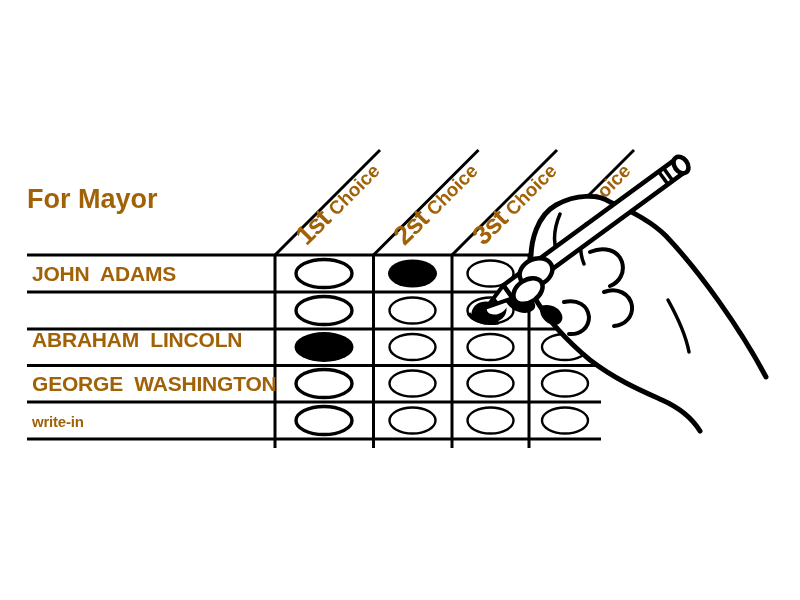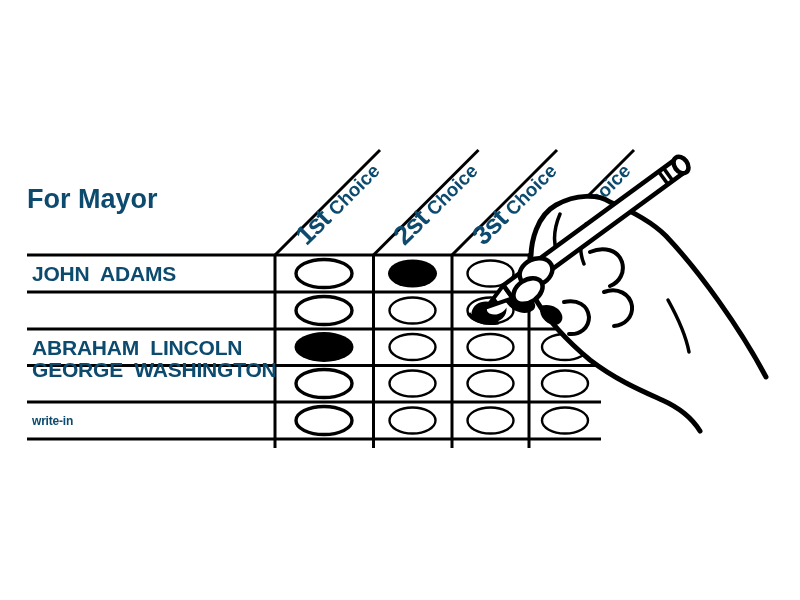--- a/index.html
+++ b/index.html
@@ -1,22 +1,22 @@
 <!DOCTYPE html>
 <html><head>
 <meta charset="utf-8">
 <style>
   html,body{margin:0;padding:0;background:#fff;}
   .stage{position:relative;width:800px;height:600px;background:#fff;overflow:hidden;
-         font-family:"Liberation Sans",sans-serif;color:#0c4a6e;}
+         font-family:"Liberation Sans",sans-serif;color:#a16207;}
   .title{position:absolute;left:27px;top:184px;font-size:27px;font-weight:bold;letter-spacing:0;}
   .name{position:absolute;left:32px;width:238px;height:36px;display:flex;align-items:center;
         font-weight:bold;font-size:21px;letter-spacing:-0.2px;white-space:pre;text-align:right;}
-  .name.small{font-size:12px;}
-  .r0{top:256px}.r1{top:293px}.r2{top:330px}.r3{top:352px}.r4{top:403px}
+  .name.small{font-size:15px;}
+  .r0{top:256px}.r1{top:293px}.r2{top:322px}.r3{top:366px}.r4{top:403px}
   .collabel{position:absolute;height:28px;line-height:28px;display:flex;align-items:baseline;
             gap:6px;font-weight:bold;white-space:pre;transform:rotate(-45deg);
             transform-origin:left bottom;}
   .collabel .num{font-size:27px;letter-spacing:-1px;}
   .collabel .word{font-size:19px;}
   .c0{left:310px;top:222px}.c1{left:408px;top:222px}.c2{left:487px;top:222px}.c3{left:598px;top:189px}
   svg.layer{position:absolute;left:0;top:0;}
 </style>
 </head>
 <body>

